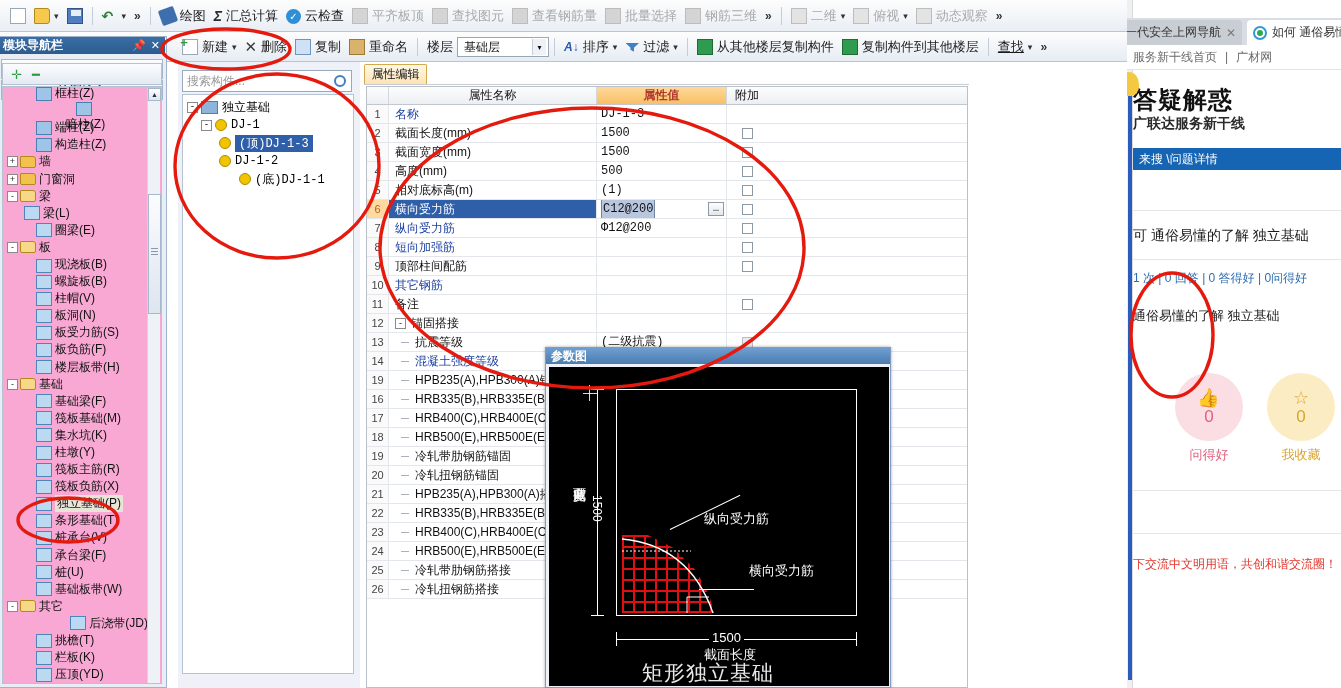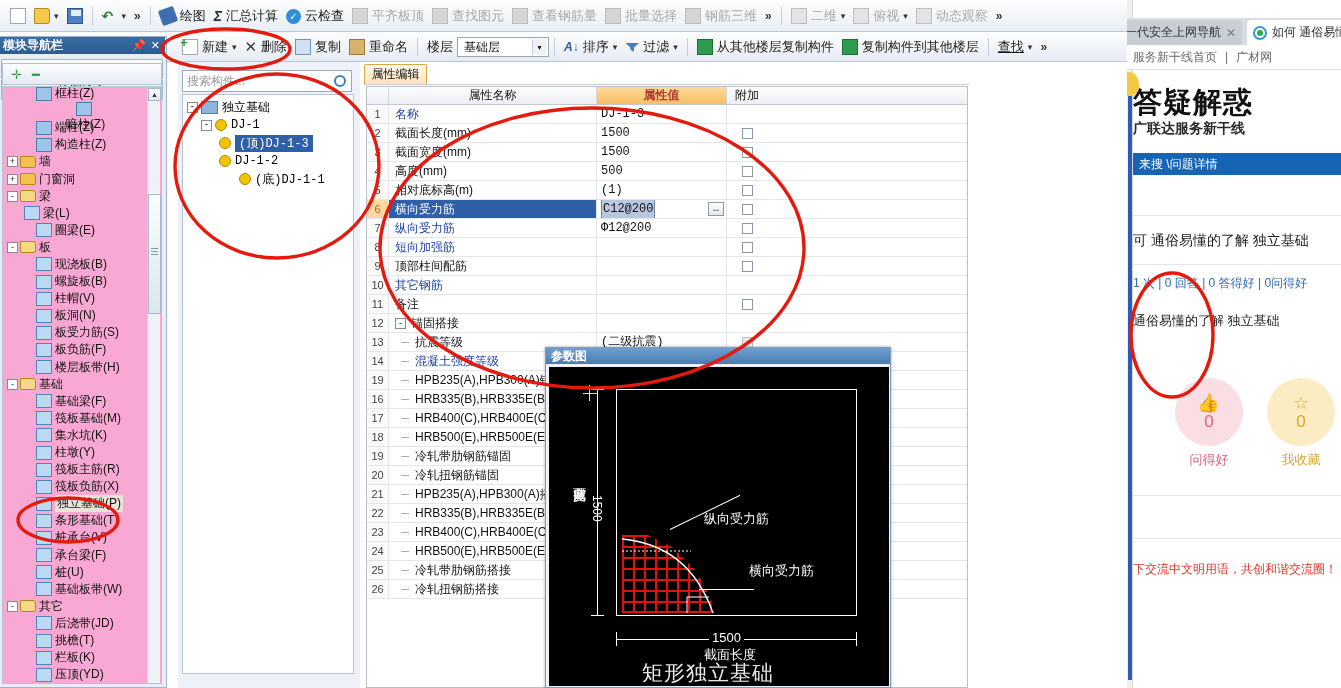--- a/index.html
+++ b/index.html
@@ -203,21 +203,21 @@
   .btab.inactive { left:-20px; width:135px; background:#c9ced5; }
   .btab.active { left:120px; width:230px; background:#fff; }
   .btab .x { margin-left:auto; color:#777; font-size:12px;}
   .btab-ico { width:14px;height:14px;border-radius:50%; background:#fff; border:2px solid #2f9bd6; flex:0 0 auto; position:relative;}
   .btab-ico::after{content:"";position:absolute;left:2px;top:2px;width:6px;height:6px;background:#2fa84f;border-radius:50%;}
   .bbar { position:absolute; left:0; top:45px; width:214px; height:25px; background:#fff; border-bottom:1px solid #e3e3e3;
           display:flex; align-items:center; gap:8px; padding-left:6px; font-size:12px; color:#6a6a6a;}
   .bscroll-l { position:absolute; left:0; top:0; width:6px; height:688px; background:#f0f0f0; border-right:1px solid #d9d9d9;}
   .bscroll-blue { position:absolute; left:1px; top:80px; width:4px; height:600px; background:#2b5bbd;}
   .bcontent { position:absolute; left:6px; top:70px; width:208px; height:618px; background:#fff;}
-  .site-logo { font-size:29px; font-weight:bold; color:#111; letter-spacing:1px; line-height:1; }
+  .site-logo { font-size:24px; font-weight:bold; color:#111; letter-spacing:1px; line-height:1; }
   .site-sub { font-size:14px; font-weight:bold; color:#2b2b2b; margin-top:3px;}
   .bulb { position:absolute; left:-14px; top:2px; width:20px; height:24px; background:#f5c842; border-radius:50% 50% 40% 40%;}
   .bluebar { background:#1665b4; color:#fff; font-size:12px; height:22px; line-height:22px; padding-left:6px; }
   .qtitle { font-size:14px; color:#1b1b1b; }
   .qstats { font-size:12px; color:#2b6cb0; }
   .hr { height:1px; background:#e6e6e6; }
   .circ { width:68px;height:68px;border-radius:50%; display:flex; flex-direction:column; align-items:center; justify-content:center;}
   .circ.pink { background:#fbdde4; color:#e0607e;}
   .circ.gold { background:#fcecc4; color:#d9a62e;}
   .circ .num { font-size:17px; margin-top:-2px;}
@@ -436,21 +436,21 @@
         <div class="tr" style="padding-left: 20px;">
           <span class="spacer" style="width: 13px;"></span>
           <span class="tico tico-blue"></span>
           <span>圈梁(E)</span>
         </div>
         <div class="tr" style="padding-left: 4px;">
           <span class="exp">-</span>
           <span class="tico tico-folder open"></span>
           <span>板</span>
         </div>
-        <div class="tr" style="padding-left: 20px;">
+        <div class="tr" style="padding-left: 20px; align-items: flex-end;">
           <span class="spacer" style="width: 13px;"></span>
           <span class="tico tico-blue"></span>
           <span>现浇板(B)</span>
         </div>
         <div class="tr" style="padding-left: 20px;">
           <span class="spacer" style="width: 13px;"></span>
           <span class="tico tico-blue"></span>
           <span>螺旋板(B)</span>
         </div>
         <div class="tr" style="padding-left: 20px;">
@@ -541,21 +541,21 @@
         <div class="tr" style="padding-left: 20px;">
           <span class="spacer" style="width: 13px;"></span>
           <span class="tico tico-blue"></span>
           <span>基础板带(W)</span>
         </div>
         <div class="tr" style="padding-left: 4px;">
           <span class="exp">-</span>
           <span class="tico tico-folder open"></span>
           <span>其它</span>
         </div>
-        <div class="tr" style="padding-left: 20px;">
+        <div class="tr" style="padding-left: 36px; justify-content: flex-end;">
           <span class="spacer" style="width: 13px;"></span>
           <span class="tico tico-blue"></span>
           <span>后浇带(JD)</span>
         </div>
         <div class="tr" style="padding-left: 20px;">
           <span class="spacer" style="width: 13px;"></span>
           <span class="tico tico-blue"></span>
           <span>挑檐(T)</span>
         </div>
         <div class="tr" style="padding-left: 20px;">

